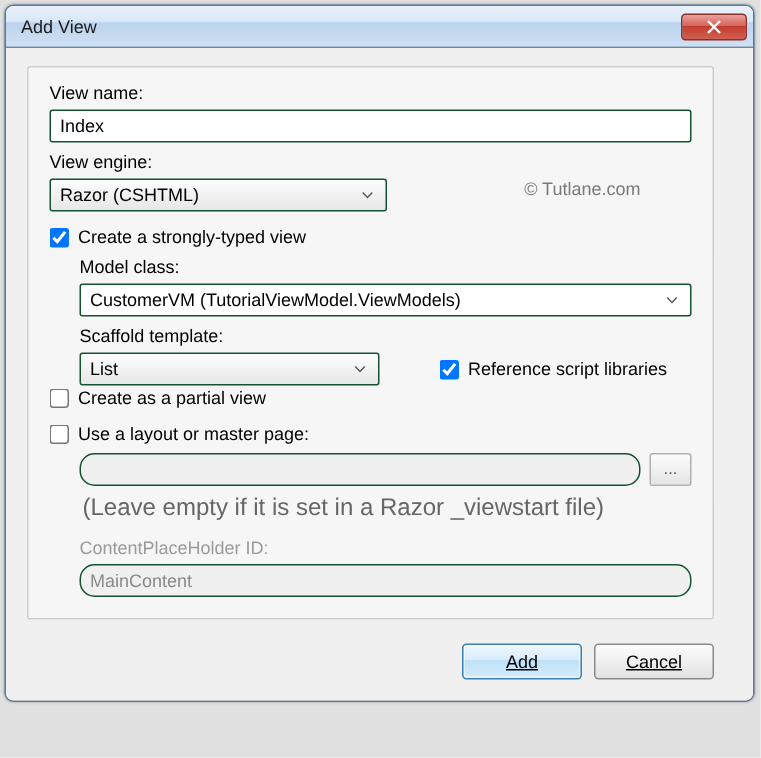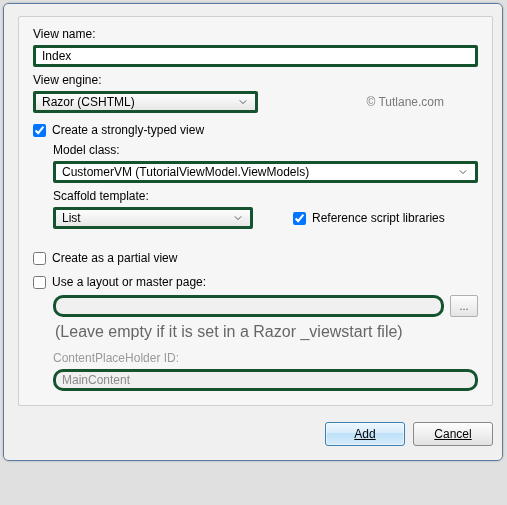--- a/index.html
+++ b/index.html
@@ -41,34 +41,34 @@
     align-items: center;
     justify-content: center;
     color: #fff;
     font-weight: bold;
     font-size: 10px;
     cursor: pointer;
     margin-right:2px;
   }
   .close-btn svg { width:10px; height:10px; }
   .body {
-    padding: 12px 9px 14px 14px;
+    padding: 12px 26px 14px 14px;
     background: #f0f0f0;
   }
   .panel {
     border: 1px solid #cfcfcf;
     background: #f6f6f6;
     padding: 10px 14px 14px 14px;
     border-radius: 2px;
   }
   .label { margin: 6px 0 4px 0; }
   .label.first { margin-top: 0; }
   input[type=text], .textbox, .combo {
     width: 100%;
-    border: 3px solid #14532d;
+    border: 1px solid #14532d;
     background: #fff;
     height: 22px;
     padding: 2px 6px;
     font-family: inherit;
     font-size: 12px;
     border-radius: 2px;
   }
   .textbox.disabled {
     background: #f0f0f0;
     color: #8a8a8a;
@@ -84,21 +84,21 @@
   }
   .combo.wide { background:#fff; }
   .combo .arrow {
     width: 16px;
     height: 16px;
     display:flex;align-items:center;justify-content:center;
     color:#555;
   }
   .combo .arrow svg { width:8px;height:8px; }
   .combo-narrow { width: 225px; }
-  .row { display: flex; align-items: center; gap: 8px; }
+  .row { display: flex; gap: 8px; }
   .chk {
     display: flex;
     align-items: center;
     gap: 6px;
     margin: 10px 0 4px 0;
     user-select:none;
   }
   .chk input { width:13px;height:13px;margin:0; }
   .indent { margin-left: 20px; }
   .wm { color:#7a7a7a; font-size:12px; }
@@ -131,20 +131,28 @@
     border:1px solid #3c7fb1;
     background:linear-gradient(to bottom,#eef7fe 0%,#d7ecfb 45%,#bde1f8 46%,#d4ecfb 100%);
     box-shadow: inset 0 0 0 1px rgba(255,255,255,0.5);
   }
   .panel-outer { position:relative; }
 </style>
 </head>
 <body>
 
 <div class="window">
+  <div class="titlebar">
+    <div class="title">Add View</div>
+    <div class="close-btn">
+      <svg viewBox="0 0 10 10">
+          <path d="M1 1 L9 9 M9 1 L1 9" stroke="#fff" stroke-width="1.6" fill="none"></path>
+        </svg>
+    </div>
+  </div>
   <div class="body">
     <div class="panel panel-outer">
 
       <div class="label first">View name:</div>
       <input type="text" value="Index" style="">
 
       <div class="label">View engine:</div>
       <div class="row">
         <div class="combo combo-narrow">
           <span>Razor (CSHTML)</span>
@@ -184,21 +192,21 @@
                 </svg>
               </span>
           </div>
           <label class="chk" style="margin:0;">
             <input type="checkbox" checked="" style="">
             <span>Reference script libraries</span>
           </label>
         </div>
       </div>
 
-      <label class="chk" style="margin-top:22px;">
+      <label class="chk" style="margin-top:1px;">
         <input type="checkbox" style="">
         <span>Create as a partial view</span>
       </label>
 
       <label class="chk">
         <input type="checkbox" style="">
         <span>Use a layout or master page:</span>
       </label>
 
       <div class="indent">

